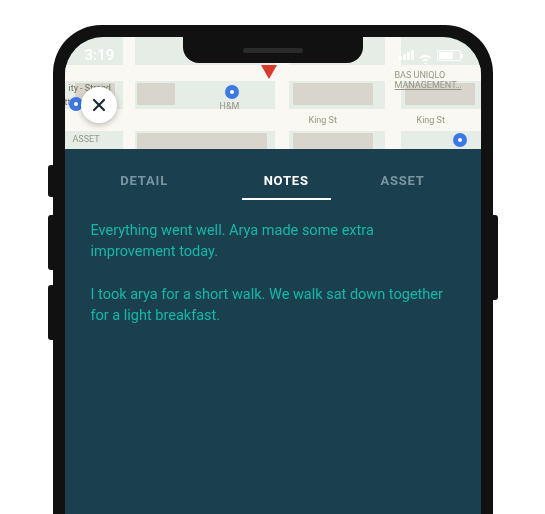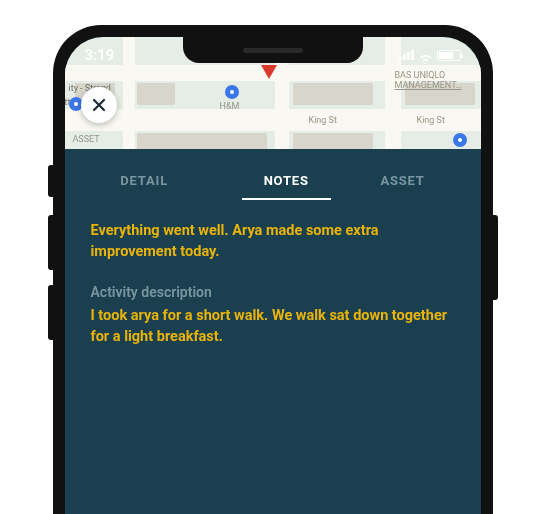--- a/index.html
+++ b/index.html
@@ -97,21 +97,21 @@
     padding:8px 4px 12px; cursor:pointer; position:relative;
   }
   .tab.active { color:#fff;margin-left:24px; }
   .tab.active::after {
     content:''; position:absolute; left:-18px; right:-18px; bottom:0;
     height:2px; background:#fff;
   }
   .notes-list { padding:20px 26px 0; }
   .note-item { margin-bottom:22px; }
   .note-label { color:#7a95a0; font-size:14px; font-weight:600; margin-bottom:5px; }
-  .note-text { color:#eab308; font-size:14.5px; font-weight:700; line-height:1.45; }
+  .note-text { color:#14b8a6; font-size:14.5px; font-weight:400; line-height:1.45; }
 </style>
 </head>
 <body>
 
 <div class="device-frame">
   <div class="device-btn-left a"></div>
   <div class="device-btn-left b"></div>
   <div class="device-btn-left c"></div>
   <div class="device-btn-right"></div>
 
@@ -175,21 +175,20 @@
         <div class="tab">DETAIL</div>
         <div class="tab active">NOTES</div>
         <div class="tab">ASSET</div>
       </div>
 
       <div class="notes-list">
         <div class="note-item">
           <div class="note-text">Everything went well. Arya made some extra improvement today.</div>
         </div>
         <div class="note-item">
-          <div class="note-label">Activity description</div>
           <div class="note-text">I took arya for a short walk. We walk sat down together for a light breakfast.</div>
         </div>
         <div class="note-item">
         </div>
       </div>
     </div>
 
   </div>
 </div>
 

